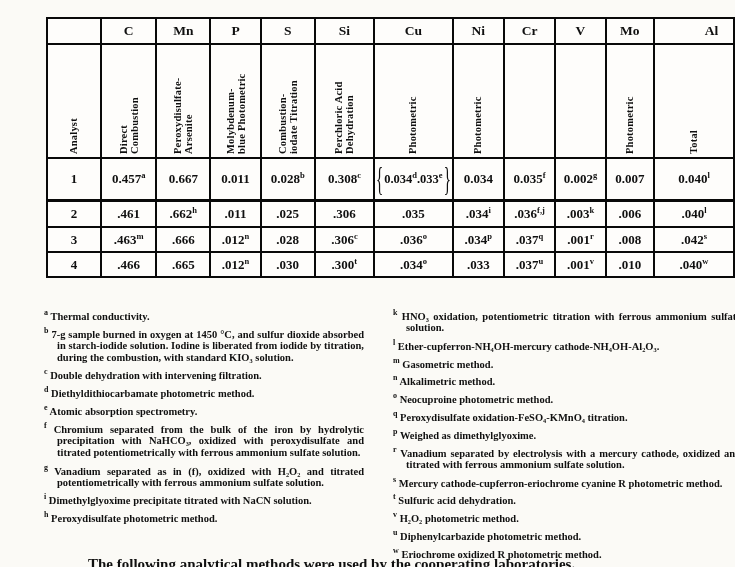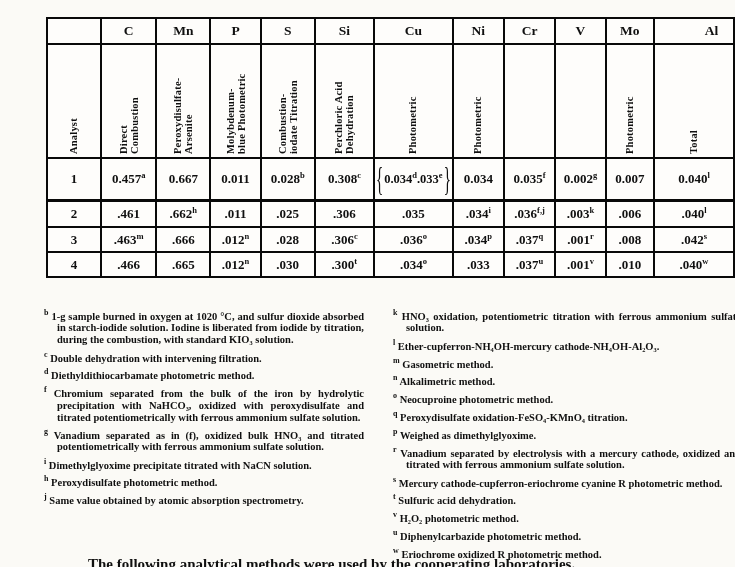--- a/index.html
+++ b/index.html
@@ -180,28 +180,29 @@
             <td>.037<sup>u</sup></td>
             <td>.001<sup>v</sup></td>
             <td>.010</td>
             <td>.040<sup>w</sup></td>
           </tr>
         </tbody>
     </table>
   </div>
 
   <div class="fncol fn-left" id="fn-left">
-      <div class="fn"><sup>b</sup><span> 1-g sample burned in oxygen at 1020 °C, and sulfur dioxide absorbed in starch-iodide solution. Iodine is liberated from iodide by titration, during the combustion, with standard KIO₃ solution.</span></div>
+      <div class="fn"><sup>a</sup><span> Thermal conductivity.</span></div>
+      <div class="fn"><sup>b</sup><span> 7-g sample burned in oxygen at 1450 °C, and sulfur dioxide absorbed in starch-iodide solution. Iodine is liberated from iodide by titration, during the combustion, with standard KIO₃ solution.</span></div>
       <div class="fn"><sup>c</sup><span> Double dehydration with intervening filtration.</span></div>
       <div class="fn"><sup>d</sup><span> Diethyldithiocarbamate photometric method.</span></div>
+      <div class="fn"><sup>e</sup><span> Atomic absorption spectrometry.</span></div>
       <div class="fn"><sup>f</sup><span> Chromium separated from the bulk of the iron by hydrolytic precipitation with NaHCO₃, oxidized with peroxydisulfate and titrated potentiometrically with ferrous ammonium sulfate solution.</span></div>
-      <div class="fn"><sup>g</sup><span> Vanadium separated as in (f), oxidized bulk HNO₃ and titrated potentiometrically with ferrous ammonium sulfate solution.</span></div>
+      <div class="fn"><sup>g</sup><span> Vanadium separated as in (f), oxidized with H₂O₂ and titrated potentiometrically with ferrous ammonium sulfate solution.</span></div>
       <div class="fn"><sup>i</sup><span> Dimethylglyoxime precipitate titrated with NaCN solution.</span></div>
       <div class="fn"><sup>h</sup><span> Peroxydisulfate photometric method.</span></div>
-      <div class="fn"><sup>j</sup><span> Same value obtained by atomic absorption spectrometry.</span></div>
     </div>
   <div class="fncol fn-right" id="fn-right">
       <div class="fn"><sup>k</sup><span> HNO₃ oxidation, potentiometric titration with ferrous ammonium sulfate solution.</span></div>
       <div class="fn"><sup>l</sup><span> Ether-cupferron-NH₄OH-mercury cathode-NH₄OH-Al₂O₃.</span></div>
       <div class="fn"><sup>m</sup><span> Gasometric method.</span></div>
       <div class="fn"><sup>n</sup><span> Alkalimetric method.</span></div>
       <div class="fn"><sup>o</sup><span> Neocuproine photometric method.</span></div>
       <div class="fn"><sup>q</sup><span> Peroxydisulfate oxidation-FeSO₄-KMnO₄ titration.</span></div>
       <div class="fn"><sup>p</sup><span> Weighed as dimethylglyoxime.</span></div>
       <div class="fn"><sup>r</sup><span> Vanadium separated by electrolysis with a mercury cathode, oxidized and titrated with ferrous ammonium sulfate solution.</span></div>

